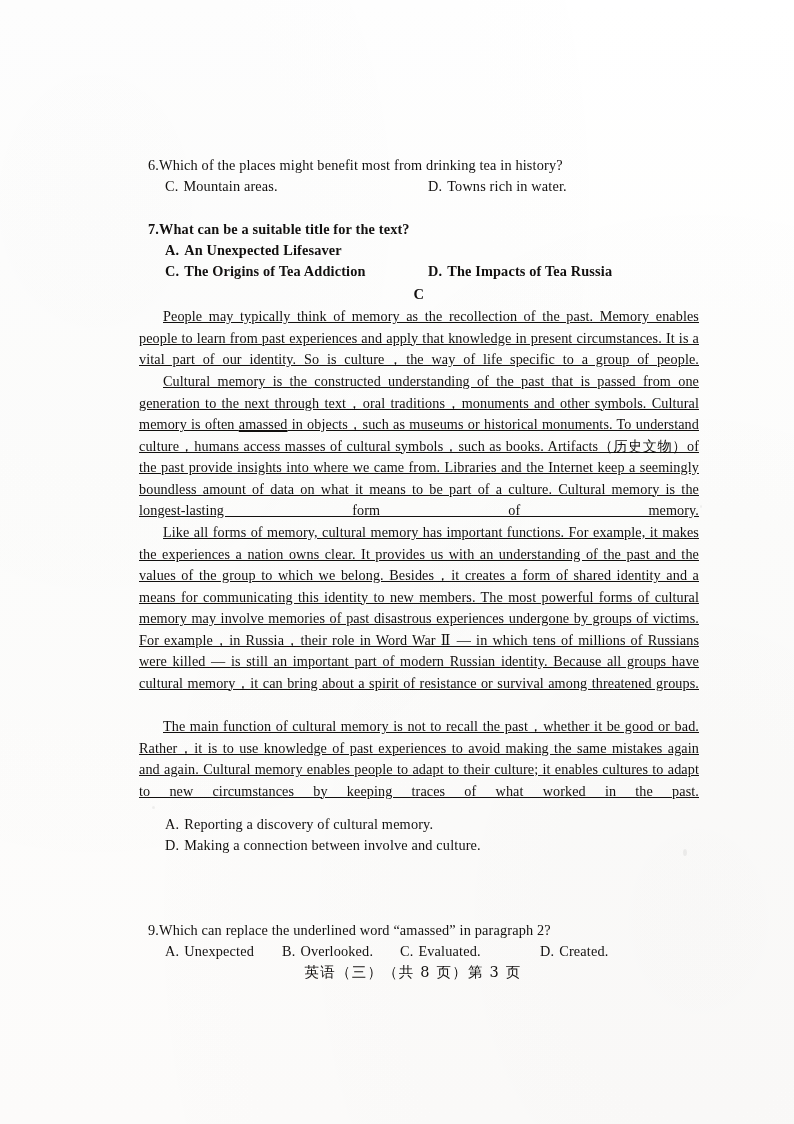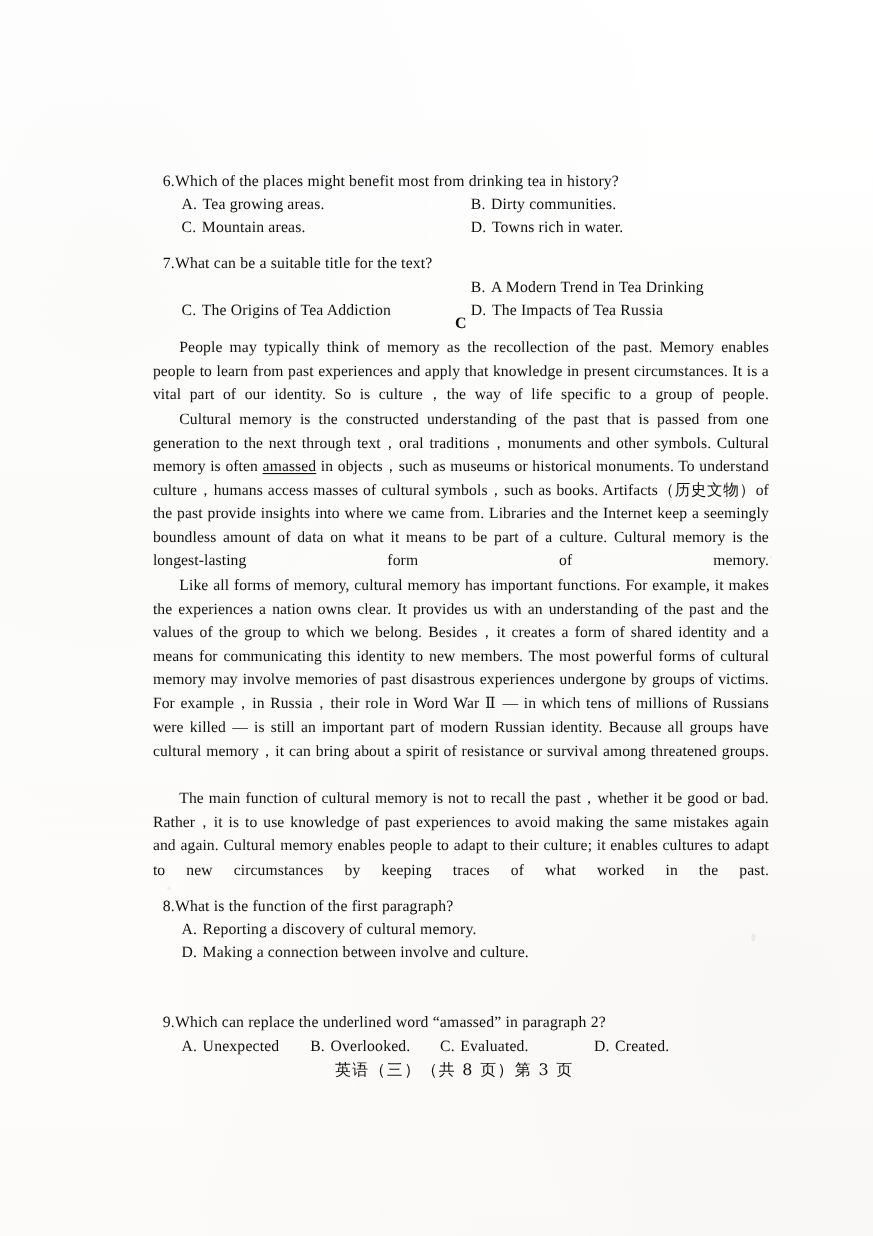--- a/index.html
+++ b/index.html
@@ -92,21 +92,21 @@
     width: 560px;
     font-size: 14.2px;
     line-height: 21.5px;
     text-align: justify;
     text-align-last: left;
     letter-spacing: 0.1px;
     word-spacing: 0.4px;
     text-indent: 24px;
     hyphens: none;
   }
-  .para.last-justify { text-align-last: justify; }
+  .para.last-justify { text-align-last: justify; text-decoration: underline; }
   .para u { text-decoration: underline; text-underline-offset: 2px; }
 
   
   .footer {
     position: absolute;
     left: 16px;
     width: 794px;
     text-align: center;
     font-size: 14.5px;
     letter-spacing: 1px;
@@ -130,56 +130,49 @@
   <div class="speck" style="left:152px;top:806px;width:3px;height:3px;"></div>
   <div class="speck" style="left:700px;top:505px;width:2px;height:3px;"></div>
 
   <div class="content">
 
     <div class="qwrap" style="top:155px;">
       <div class="q-line">
         <span class="q-num">6.</span><span>Which of the places might benefit most from drinking tea in history?</span>
       </div>
       <div class="opt-row">
-        <span class="opt colA"><span class="opt-letter">A.</span><span>Tea growing areas.</span></span>
-        <span class="opt colB"><span class="opt-letter">B.</span><span>Dirty communities.</span></span>
-      </div>
-      <div class="opt-row">
         <span class="opt colA"><span class="opt-letter">C.</span><span>Mountain areas.</span></span>
         <span class="opt colB"><span class="opt-letter">D.</span><span>Towns rich in water.</span></span>
       </div>
     </div>
 
-    <div class="qwrap" style="top:230px;">
+    <div class="qwrap" style="top:219px;font-weight:bold;">
       <div class="q-line">
         <span class="q-num">7.</span><span>What can be a suitable title for the text?</span>
       </div>
       <div class="opt-row">
-        <span class="opt colB"><span class="opt-letter">B.</span><span>A Modern Trend in Tea Drinking</span></span>
+        <span class="opt colA"><span class="opt-letter">A.</span><span>An Unexpected Lifesaver</span></span>
       </div>
       <div class="opt-row">
         <span class="opt colA"><span class="opt-letter">C.</span><span>The Origins of Tea Addiction</span></span>
         <span class="opt colB"><span class="opt-letter">D.</span><span>The Impacts of Tea Russia</span></span>
       </div>
     </div>
 
     <div class="passage-label" style="top:285px;">C</div>
 
     <div class="para last-justify" style="top:306px;">People may typically think of memory as the recollection of the past. Memory enables people to learn from past experiences and apply that knowledge in present circumstances. It is a vital part of our identity. So is culture，the way of life specific to a group of people.</div>
 
     <div class="para last-justify" style="top:371px;"><span>Cultural memory is the constructed understanding of the past that is passed from one generation to the next through text，oral traditions，monuments and other symbols. Cultural memory is often </span><u>amassed</u><span> in objects，such as museums or historical monuments. To understand culture，humans access masses of cultural symbols，such as books. Artifacts（历史文物）of the past provide insights into where we came from. Libraries and the Internet keep a seemingly boundless amount of data on what it means to be part of a culture. Cultural memory is the longest-lasting form of memory.</span></div>
 
     <div class="para last-justify" style="top:522px;">Like all forms of memory, cultural memory has important functions. For example, it makes the experiences a nation owns clear. It provides us with an understanding of the past and the values of the group to which we belong. Besides，it creates a form of shared identity and a means for communicating this identity to new members. The most powerful forms of cultural memory may involve memories of past disastrous experiences undergone by groups of victims. For example，in Russia，their role in Word War Ⅱ — in which tens of millions of Russians were killed — is still an important part of modern Russian identity. Because all groups have cultural memory，it can bring about a spirit of resistance or survival among threatened groups.</div>
 
     <div class="para last-justify" style="top:716px;">The main function of cultural memory is not to recall the past，whether it be good or bad. Rather，it is to use knowledge of past experiences to avoid making the same mistakes again and again. Cultural memory enables people to adapt to their culture; it enables cultures to adapt to new circumstances by keeping traces of what worked in the past.</div>
 
     <div class="qwrap" style="top:814px;">
-      <div class="q-line">
-        <span class="q-num">8.</span><span>What is the function of the first paragraph?</span>
-      </div>
       <div class="opt-row">
         <span class="opt colA"><span class="opt-letter">A.</span><span>Reporting a discovery of cultural memory.</span></span>
       </div>
       <div class="opt-row">
         <span class="opt colA"><span class="opt-letter">D.</span><span>Making a connection between involve and culture.</span></span>
       </div>
     </div>
 
     <div class="qwrap" style="top:920px;">
       <div class="q-line">

